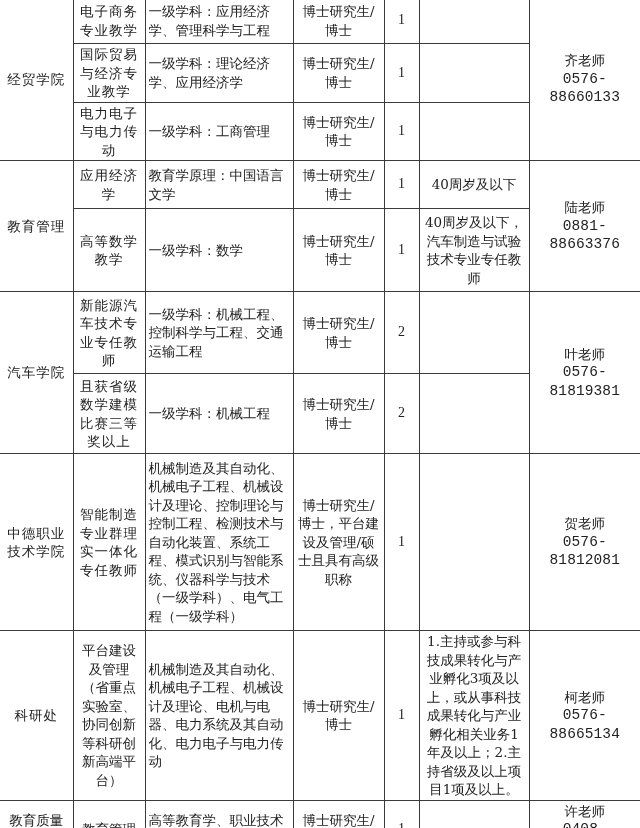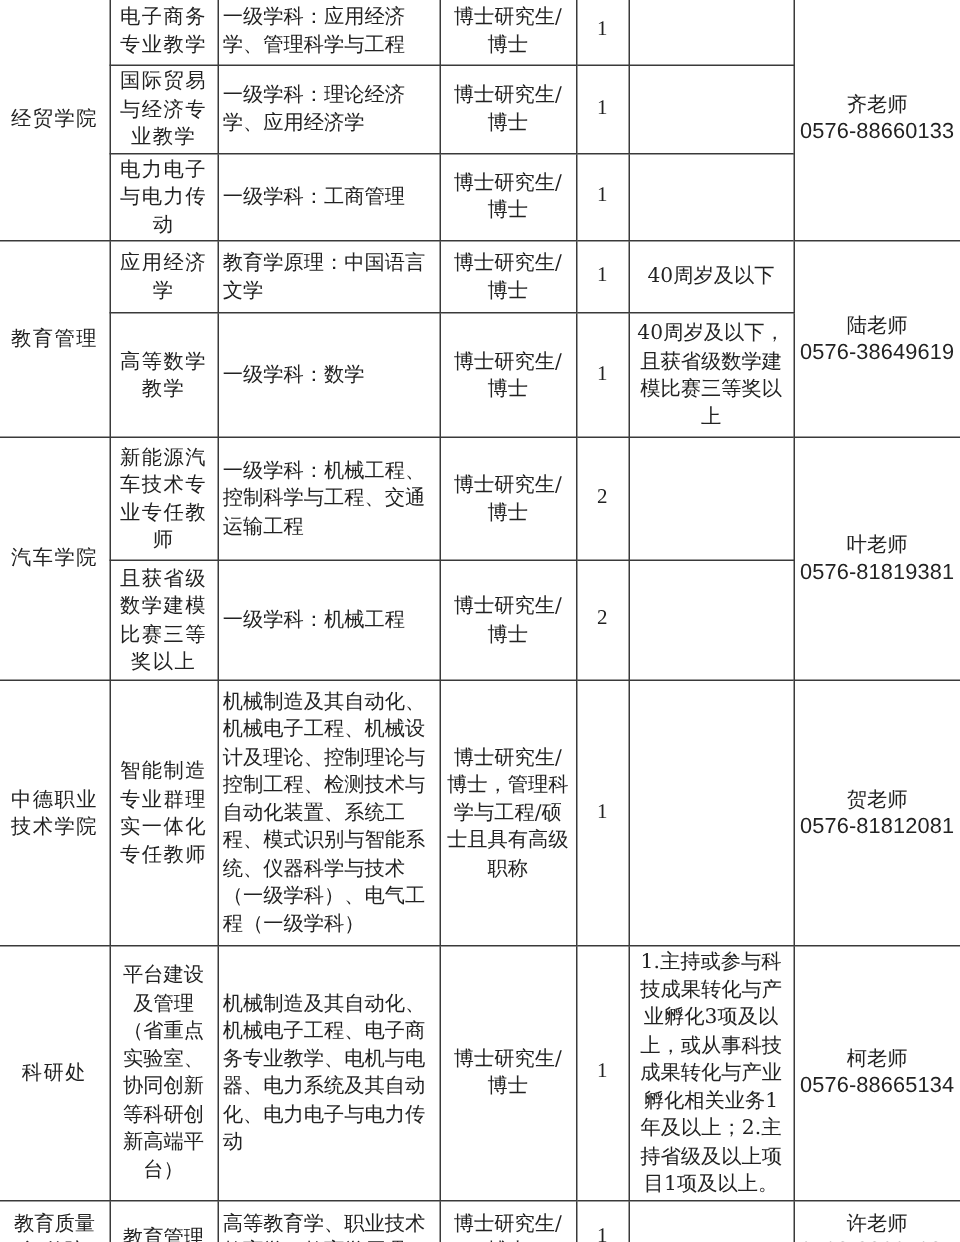--- a/index.html
+++ b/index.html
@@ -16,21 +16,21 @@
     border: 1.5px solid #3a3a3a;
     padding: 1px 3px;
     vertical-align: middle;
     line-height: 18.5px;
   }
   td.c { text-align: center; }
   td.l { text-align: left; }
   td.first { border-left: none; }
   td.last { border-right: none; }
   .num { font-family: "Liberation Serif", serif; font-size: 14px; }
-  .phone { font-family: Liberation Sans, sans-serif; font-size: 14.5px; letter-spacing: 0.1px; text-align: center; }
+  .phone { font-family: Liberation Mono, monospace; font-size: 14.5px; letter-spacing: 0.1px; text-align: center; }
   .sp { letter-spacing: 1px; }
 </style>
 </head>
 <body>
 
 <div class="tbl-wrap">
 <table>
   <colgroup>
     <col style="width:73px">
     <col style="width:72px">
@@ -71,29 +71,29 @@
 
     <tr style="height:48px">
       <td class="c first sp" rowspan="2">教育管理</td>
       <td class="c sp">应用经济学</td>
       <td class="l">教育学原理：中国语言文学</td>
       <td class="c">博士研究生/博士</td>
       <td class="c num">1</td>
       <td class="c">40周岁及以下</td>
       <td class="c last" rowspan="2">
         <div>陆老师</div>
-        <div class="phone">0576-38649619</div>
+        <div class="phone">0881-88663376</div>
       </td>
     </tr>
     <tr style="height:83px">
       <td class="c sp">高等数学教学</td>
       <td class="l">一级学科：数学</td>
       <td class="c">博士研究生/博士</td>
       <td class="c num">1</td>
-      <td class="c">40周岁及以下，且获省级数学建模比赛三等奖以上</td>
+      <td class="c">40周岁及以下，汽车制造与试验技术专业专任教师</td>
     </tr>
 
     <tr style="height:82px">
       <td class="c first sp" rowspan="2">汽车学院</td>
       <td class="c sp">新能源汽车技术专业专任教师</td>
       <td class="l">一级学科：机械工程、控制科学与工程、交通运输工程</td>
       <td class="c">博士研究生/博士</td>
       <td class="c num">2</td>
       <td class="c"></td>
       <td class="c last" rowspan="2">
@@ -106,33 +106,33 @@
       <td class="l">一级学科：机械工程</td>
       <td class="c">博士研究生/博士</td>
       <td class="c num">2</td>
       <td class="c"></td>
     </tr>
 
     <tr style="height:177px">
       <td class="c first sp">中德职业技术学院</td>
       <td class="c sp">智能制造专业群理实一体化专任教师</td>
       <td class="l">机械制造及其自动化、机械电子工程、机械设计及理论、控制理论与控制工程、检测技术与自动化装置、系统工程、模式识别与智能系统、仪器科学与技术（一级学科）、电气工程（一级学科）</td>
-      <td class="c">博士研究生/博士，管理科学与工程/硕士且具有高级职称</td>
+      <td class="c">博士研究生/博士，平台建设及管理/硕士且具有高级职称</td>
       <td class="c num">1</td>
       <td class="c"></td>
       <td class="c last">
         <div>贺老师</div>
         <div class="phone">0576-81812081</div>
       </td>
     </tr>
 
     <tr style="height:164px">
       <td class="c first sp">科研处</td>
       <td class="c">平台建设及管理（省重点实验室、协同创新等科研创新高端平台）</td>
-      <td class="l">机械制造及其自动化、机械电子工程、电子商务专业教学、电机与电器、电力系统及其自动化、电力电子与电力传动</td>
+      <td class="l">机械制造及其自动化、机械电子工程、机械设计及理论、电机与电器、电力系统及其自动化、电力电子与电力传动</td>
       <td class="c">博士研究生/博士</td>
       <td class="c num">1</td>
       <td class="c">1.主持或参与科技成果转化与产业孵化3项及以上，或从事科技成果转化与产业孵化相关业务1年及以上；2.主持省级及以上项目1项及以上。</td>
       <td class="c last">
         <div>柯老师</div>
         <div class="phone">0576-88665134</div>
       </td>
     </tr>
 
     <tr style="height:50px">

